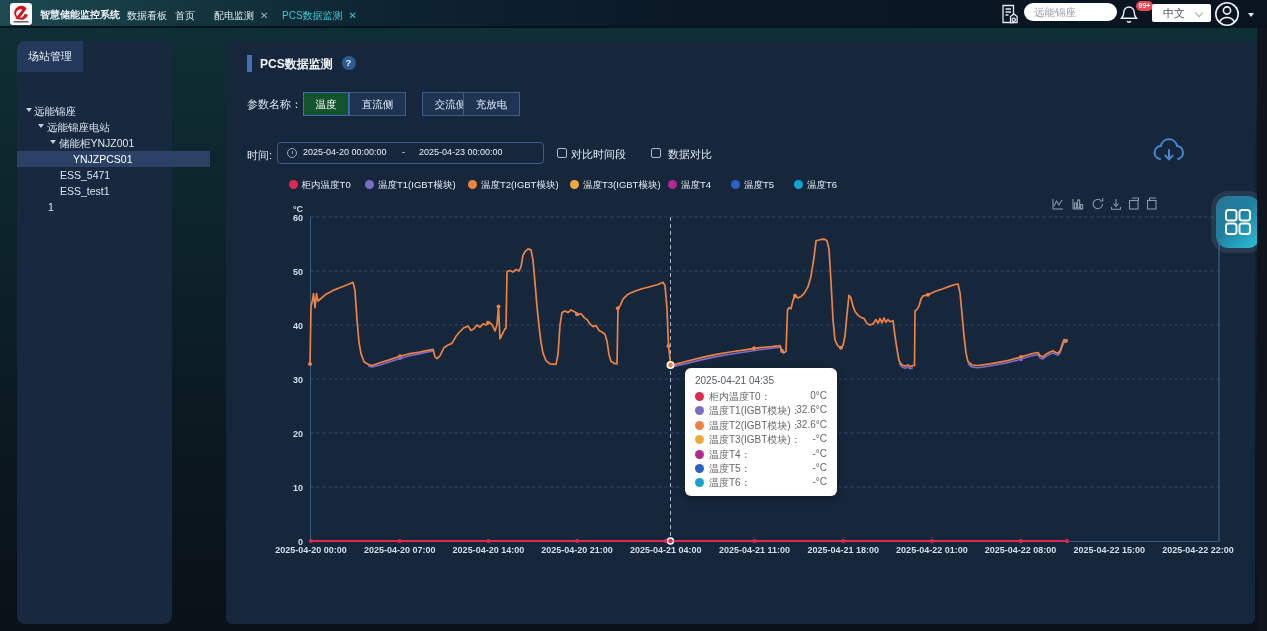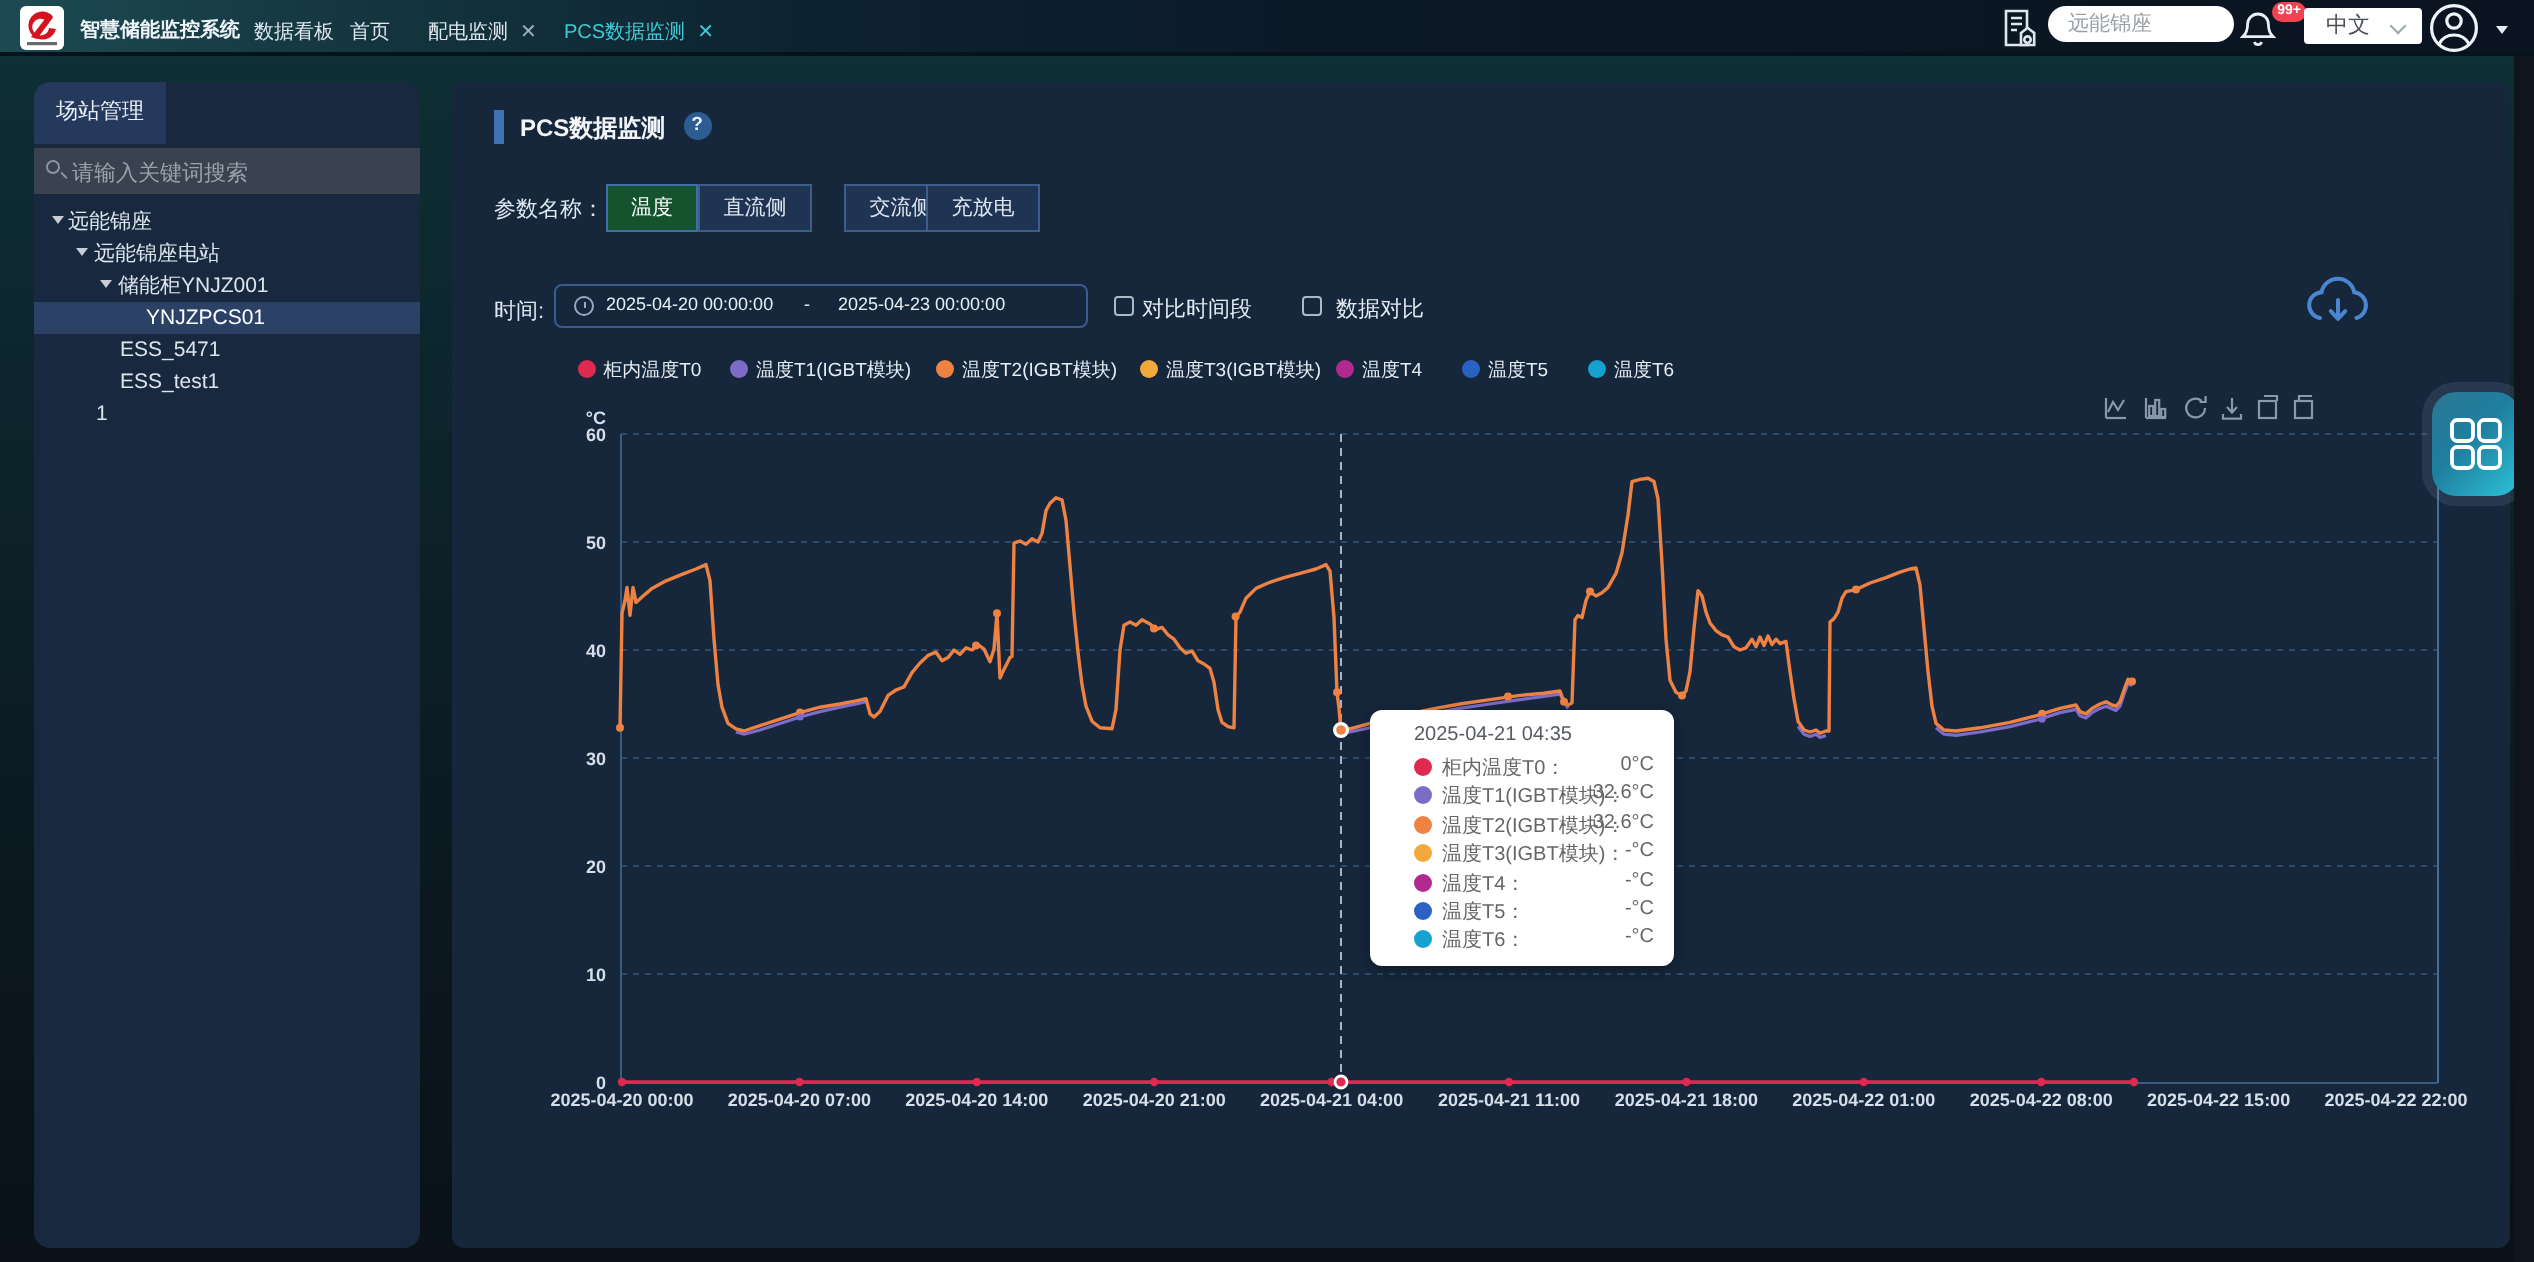--- a/index.html
+++ b/index.html
@@ -17,21 +17,21 @@
 .spill { position:absolute; left:1024px; top:3px; width:93px; height:18px; background:#fff; border-radius:9px;
   font-size:10.5px; color:#9aa0a8; line-height:18px; padding-left:10px; }
 .badge { position:absolute; left:1136px; top:1px; width:17px; height:10px; background:#ef4452; border-radius:5px;
   color:#fff; font-size:7px; font-weight:bold; text-align:center; line-height:10px; }
 .lang { position:absolute; left:1152px; top:4px; width:59px; height:18px; background:#fff; border-radius:2px;
   font-size:11px; color:#4a4f55; line-height:18px; padding-left:11px; }
 .lang:after { content:""; position:absolute; right:9px; top:6px; width:5px; height:5px;
   border-right:1.4px solid #9aa; border-bottom:1.4px solid #9aa; transform:rotate(45deg); }
 .caret { position:absolute; left:1248px; top:13px; width:0; height:0;
   border-left:3.5px solid transparent; border-right:3.5px solid transparent; border-top:4px solid #e5ecf2; }
-.sidebar { position:absolute; left:17px; top:41px; width:193px; height:583px; background:#18293f; border-radius:8px; }
+.sidebar { position:absolute; left:17px; top:41px; width:155px; height:583px; background:#18293f; border-radius:8px; }
 .sbtab { position:absolute; left:0; top:0; width:66px; height:31px; background:#24395c; border-radius:8px 0 0 0;
   color:#e8eef5; font-size:11px; line-height:31px; text-align:center; }
 .sbsearch { position:absolute; left:0; top:33px; width:193px; height:23px; background:#39424e; }
 .sbsearch .ph { position:absolute; left:19px; top:5px; font-size:11px; color:#99a2ad; }
 .mag { position:absolute; left:6px; top:6px; width:7px; height:7px; border:1.2px solid #8a95a2; border-radius:50%; }
 .mag:after { content:""; position:absolute; left:5.5px; top:5.5px; width:3.5px; height:1.2px; background:#8a95a2; transform:rotate(45deg); }
 .trh { position:absolute; left:0; width:193px; height:16px; background:#2b4166; }
 .arr { position:absolute; width:0; height:0; border-left:3.5px solid transparent; border-right:3.5px solid transparent; border-top:4.5px solid #c6cdd6; }
 .trt { position:absolute; font-size:10.5px; color:#dde4ec; line-height:16px; white-space:nowrap; }
 .trt.sel { color:#fff; }
@@ -49,22 +49,22 @@
 .dtbox { position:absolute; left:51px; top:101px; width:267px; height:22px; border:1px solid #3a5c8e; border-radius:4px; }
 .dtxt { position:absolute; top:106px; font-size:9px; color:#e8eef6; }
 .clk { position:absolute; left:61px; top:107px; width:10px; height:10px; border:1.2px solid #97a8c2; border-radius:50%; }
 .clk:after { content:""; position:absolute; left:3.6px; top:1.6px; width:1.2px; height:3px; background:#97a8c2; }
 .cb { position:absolute; top:107px; width:10px; height:10px; border:1px solid #aeb9c6; border-radius:2px; }
 .cblb { position:absolute; top:106px; font-size:11px; color:#e4ebf3; }
 .lgi { position:absolute; top:138px; font-size:9.5px; font-weight:normal; color:#e6ecf4; white-space:nowrap; }
 .lgd { display:inline-block; width:9px; height:9px; border-radius:50%; margin-right:4px; vertical-align:-1px; }
 .chart { position:absolute; left:0; top:0; }
 .al { font-size:9px; font-weight:bold; fill:#d6dee8; font-family:"Liberation Sans",sans-serif; }
-.tooltip { position:absolute; left:459px; top:314px; width:152px; height:128px; background:#fff; border-radius:6px;
-  box-shadow:0 2px 8px rgba(0,0,0,.35); padding:7px 10px 0 22px; }
+.tooltip { position:absolute; left:459px; top:327px; width:152px; height:128px; background:#fff; border-radius:6px;
+  box-shadow:0 2px 8px rgba(0,0,0,.35); padding:7px 10px 0 10px; }
 .ttt { font-size:10px; color:#575c63; margin-bottom:4px; }
 .ttr { position:relative; height:14.4px; font-size:10px; color:#666; }
 .ttd { display:inline-block; width:9px; height:9px; border-radius:50%; margin-right:5px; vertical-align:-1px; }
 .ttl { color:#666; }
 .ttv { position:absolute; right:0; color:#666; }
 .fab { position:absolute; left:1216px; top:196px; width:44px; height:52px; border-radius:12px;
   background:linear-gradient(135deg,#2a7793 0%,#1f7f9f 45%,#2ec3d9 100%);
   box-shadow:0 0 0 5px rgba(140,170,190,0.14); }
 .strip { position:absolute; left:1257px; top:28px; width:10px; height:603px; background:#10151d; }
 </style></head>
@@ -102,24 +102,20 @@
       <circle cx="13" cy="13" r="11.2"></circle>
       <circle cx="13" cy="9.5" r="3.6"></circle>
       <path d="M5.5 21 a8.5 8.5 0 0 1 15 0"></path>
     </g>
     </svg>
   <span class="caret"></span>
 </div>
 
 <div class="sidebar">
   <div class="sbtab">场站管理</div>
-  <div class="sbsearch">
-      <span class="mag"></span>
-      <span class="ph">请输入关键词搜索</span>
-    </div>
   <span class="arr" style="left:9px;top:67px"></span>
     <span class="trt" style="left:17px;top:62px">远能锦座</span>
     <span class="arr" style="left:21px;top:83px"></span>
     <span class="trt" style="left:30px;top:78px">远能锦座电站</span>
     <span class="arr" style="left:33px;top:99px"></span>
     <span class="trt" style="left:42px;top:94px">储能柜YNJZ001</span>
     <div class="trh" style="top:110px"></div>
     <span class="trt sel" style="left:56px;top:110px">YNJZPCS01</span>
     <span class="trt" style="left:43px;top:126px">ESS_5471</span>
     <span class="trt" style="left:43px;top:142px">ESS_test1</span>

